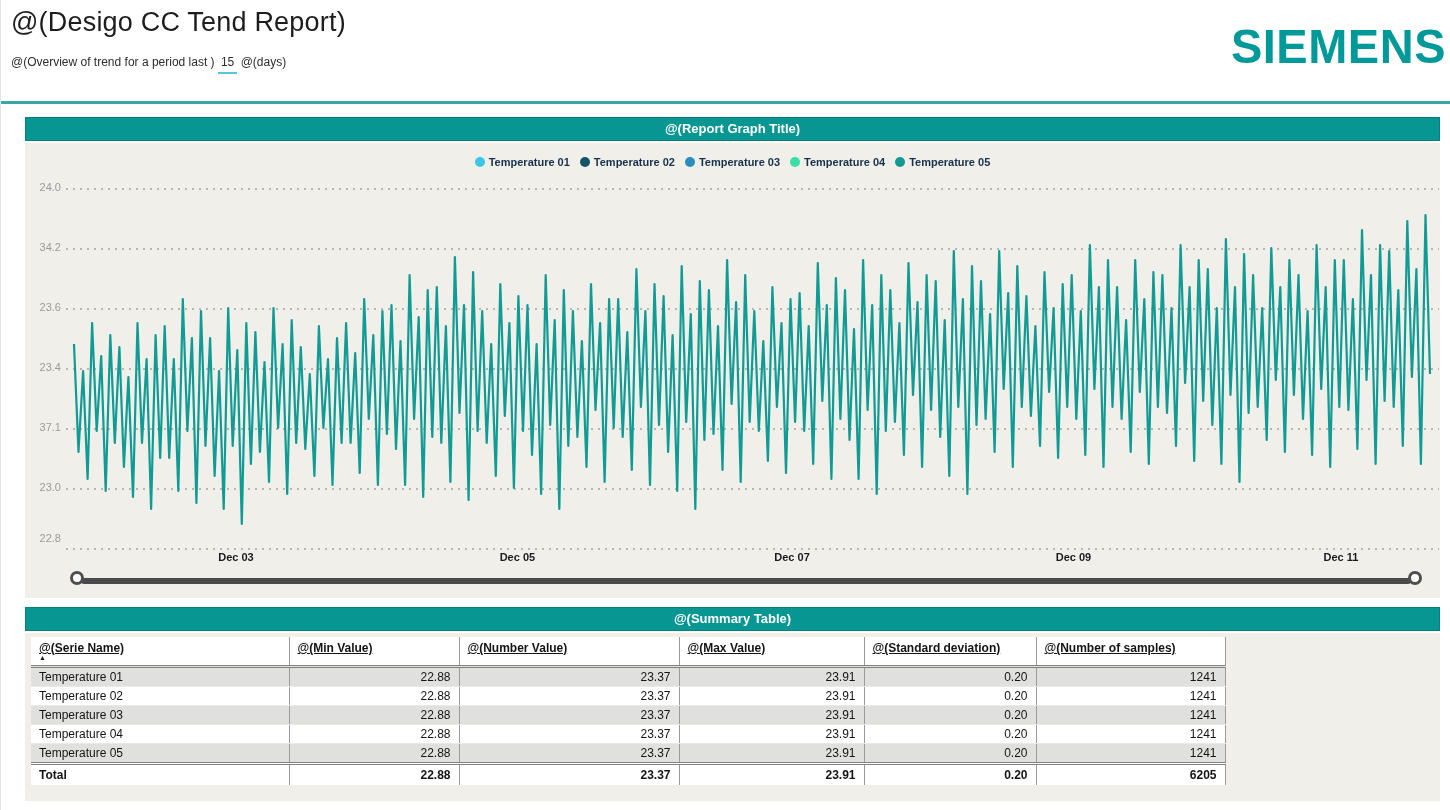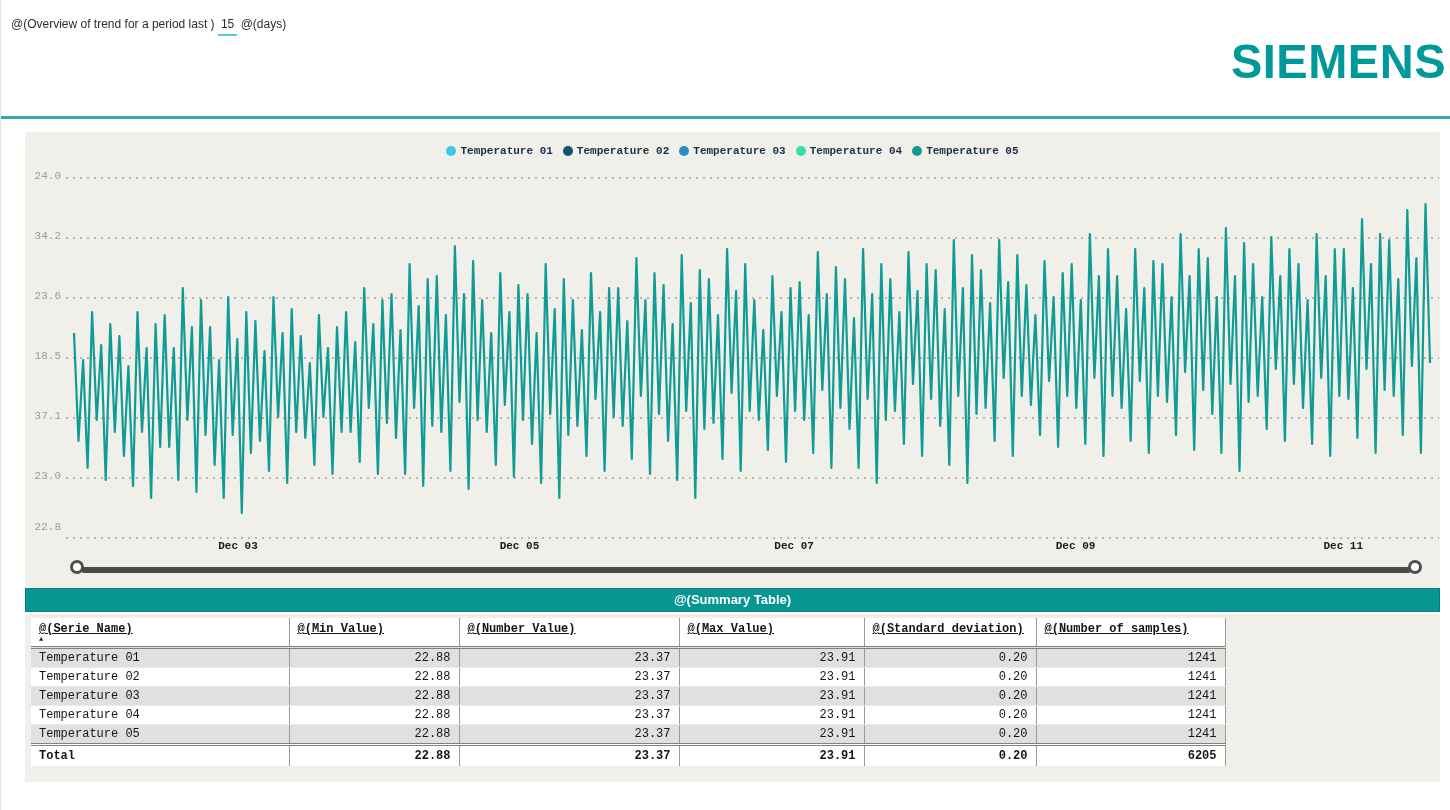--- a/index.html
+++ b/index.html
@@ -11,23 +11,23 @@
   .header { position:relative; height:101px; background:#fff; }
   .report-title { margin:0; padding:7px 0 0 10px; font-size:27px; font-weight:400; color:#1d1d1d; letter-spacing:.2px; }
   .report-subtitle { margin:15px 0 0 10px; font-size:12px; color:#2d2d2d; }
   .days-value { border-bottom:2px solid #53c9d9; padding:0 3px; display:inline-block; line-height:19px; }
   .brand { position:absolute; top:18px; right:4px; font-size:47px; font-weight:700; color:#009999; letter-spacing:.5px; transform:scaleY(1.04); }
   .header-divider { height:3px; background:#36a9a4; }
 
   
   .panel { margin-left:24px; width:1415px; }
   .chart-panel { margin-top:13px; }
-  .table-panel { margin-top:1px; }
+  .table-panel { margin-top:9px; }
   .panel-title { height:24px; line-height:22px; background:#089692; border:1px solid #077f7c; color:#fff; font-weight:700; font-size:13px; text-align:center; margin-bottom:2px; }
-  .panel-body { background:#f0efea; position:relative;font-family:Liberation Mono, monospace; }
+  .panel-body { background:#f0efea; position:relative; }
 
   
   .chart-body { height:455px; }
   .legend { position:absolute; top:13px; left:0; right:0; display:flex; justify-content:center; }
   .legend-item { display:flex; align-items:center; margin:0 5px; }
   .legend-dot { width:10px; height:10px; border-radius:50%; margin-right:4px; flex:none; }
   .legend-label { font-size:11px; font-weight:700; color:#17314a; white-space:nowrap; }
   .ylabel { position:absolute; left:2px; width:34px; text-align:right; font-size:11px; color:#9b9b99; }
   .gridline { position:absolute; left:41px; width:1373px; height:2px;
               background-image:repeating-linear-gradient(90deg,#b6b6b2 0 2px,transparent 2px 7px); }
@@ -50,30 +50,32 @@
   tbody tr.odd td { background:#e0e0de; }
   td.num { text-align:right; }
   tfoot td { border-top:3px double #828282; border-right:1px solid #9a9a9a; font-weight:700; padding:3px 8px; height:15px; }
 </style>
 </head>
 <body>
 
 <div class="page">
 
   <div class="header">
+    <h1 class="report-title">@(Desigo CC Tend Report)</h1>
     <div class="report-subtitle">
       <span>@(Overview of trend for a period last )</span>
       <span class="days-value">15</span>
       <span>@(days)</span>
     </div>
     <div class="brand">SIEMENS</div>
   </div>
   <div class="header-divider"></div>
 
   <div class="panel chart-panel">
+    <div class="panel-title">@(Report Graph Title)</div>
     <div class="panel-body chart-body">
       <div class="legend" id="legend">
           <span class="legend-item">
             <span class="legend-dot" style="background: rgb(59, 200, 232);"></span>
             <span class="legend-label">Temperature 01</span>
           </span>
           <span class="legend-item">
             <span class="legend-dot" style="background: rgb(21, 83, 104);"></span>
             <span class="legend-label">Temperature 02</span>
           </span>
@@ -91,21 +93,21 @@
           </span>
         </div>
       <div id="plot">
           <div class="gridline" style="top: 45px;"></div>
           <div class="ylabel" style="top: 38px;">24.0</div>
           <div class="gridline" style="top: 105px;"></div>
           <div class="ylabel" style="top: 98px;">34.2</div>
           <div class="gridline" style="top: 165px;"></div>
           <div class="ylabel" style="top: 158px;">23.6</div>
           <div class="gridline" style="top: 225px;"></div>
-          <div class="ylabel" style="top: 218px;">18.5</div>
+          <div class="ylabel" style="top: 218px;">23.4</div>
           <div class="gridline" style="top: 285px;"></div>
           <div class="ylabel" style="top: 278px;">37.1</div>
           <div class="gridline" style="top: 345px;"></div>
           <div class="ylabel" style="top: 338px;">23.0</div>
           <div class="gridline" style="top: 405px;"></div>
           <div class="ylabel" style="top: 389px;">22.8</div>
           <div class="xlabel" style="left: 193.22px;">Dec 03</div>
           <div class="xlabel" style="left: 474.685px;">Dec 05</div>
           <div class="xlabel" style="left: 749.285px;">Dec 07</div>
           <div class="xlabel" style="left: 1030.75px;">Dec 09</div>

